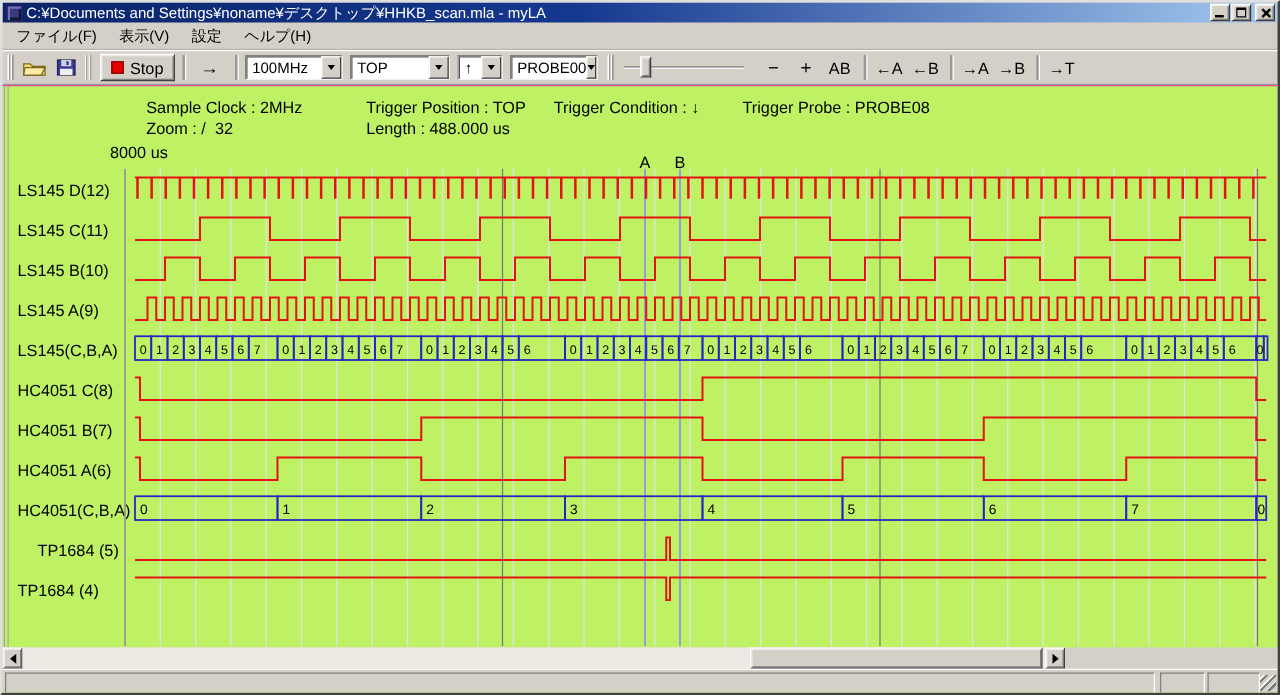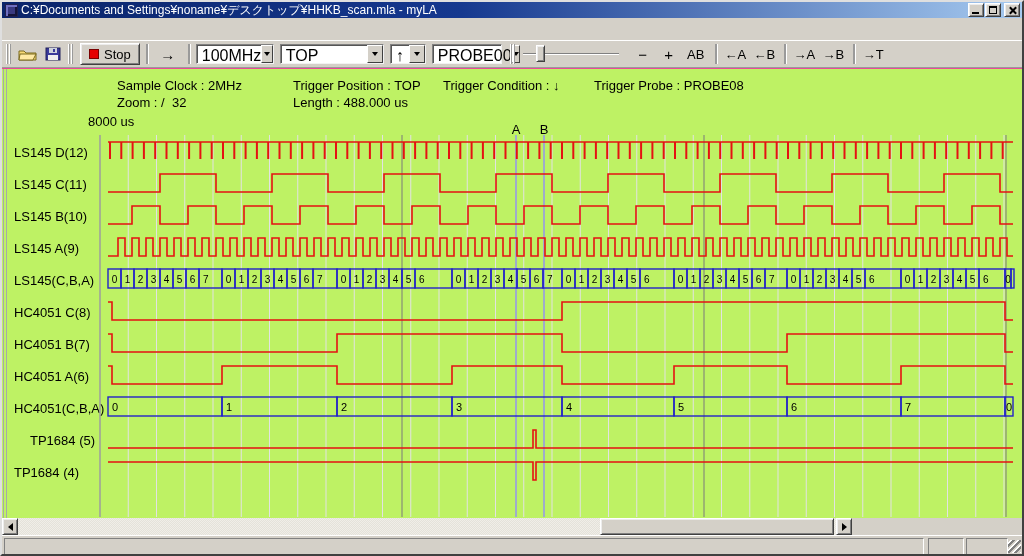--- a/index.html
+++ b/index.html
@@ -35,21 +35,21 @@
   .tb-sep{width:2px;height:20px;margin-left:6px;background:#9a9a9a;box-shadow:1px 0 0 #fff;}
   .tb-btn{height:22px;display:flex;align-items:center;justify-content:center;background:transparent;
     border:none;font-family:"Liberation Sans",sans-serif;font-size:13px;padding:0 3px;}
   .tb-btn.raised{background:#d4d0c8;border:1px solid;border-color:#fff #404040 #404040 #fff;
     box-shadow:inset 1px 1px 0 #ececec, inset -1px -1px 0 #808080;padding:0 8px;}
   .stop-sq{width:10px;height:10px;background:#e60000;border:1px solid #7a0000;margin-right:5px;}
   .arrow-glyph{font-size:15px;font-weight:bold;}
   .combo{height:20px;margin-left:6px;display:flex;align-items:stretch;background:#fff;
     border:1px solid;border-color:#808080 #f2f2f2 #f2f2f2 #808080;
     box-shadow:inset 1px 1px 0 #555;}
-  .combo-val{flex:1;font-size:16px;padding:2px 0 0 5px;white-space:pre;}
+  .combo-val{flex:1;font-size:12px;padding:2px 0 0 5px;white-space:pre;}
   .combo-btn{width:16px;background:#d4d0c8;border:1px solid;border-color:#fff #404040 #404040 #fff;
     display:flex;align-items:center;justify-content:center;}
   .tri-down{width:0;height:0;border:3px solid transparent;border-top:4px solid #000;margin-top:3px;}
   .slider{position:relative;width:100px;height:20px;margin-left:6px;}
   .slider-track{position:absolute;left:2px;right:2px;top:9px;height:1px;background:#808080;box-shadow:0 1px 0 #fff;}
   .slider-thumb{position:absolute;left:15px;top:1px;width:9px;height:17px;background:#d4d0c8;
     border:1px solid;border-color:#fff #404040 #404040 #fff;box-shadow:inset 1px 1px 0 #ececec, inset -1px -1px 0 #808080;}
   
   .client{position:absolute;left:0;top:66px;width:1020px;height:536px;background:#bef264;
     border-top:1px solid #ec4899;}
@@ -94,20 +94,26 @@
       <div class="wbtn">
           <div class="glyph-max"></div>
         </div>
       <div class="wbtn close">
           <div class="glyph-x1"></div>
           <div class="glyph-x2"></div>
         </div>
     </div>
   </div>
 
+  <div class="menubar">
+    <span class="menu-item" style="margin-left:2px">ファイル(F)</span>
+    <span class="menu-item">表示(V)</span>
+    <span class="menu-item">設定</span>
+    <span class="menu-item">ヘルプ(H)</span>
+  </div>
 
   <div class="toolbar">
     <div class="tb-grip"></div>
     <button class="tb-btn" style="margin-left:4px">
       <svg width="19" height="14">
         <path d="M1 4 h5 l2 2 h10 v7 h-17 z" fill="#f7d976" stroke="#7a6a20"></path>
         <path d="M2 7 h16 l-3 6 h-14 z" fill="#ffeaa4" stroke="#7a6a20"></path>
       </svg>
     </button>
     <button class="tb-btn" style="margin-left:2px">
@@ -125,21 +131,21 @@
     </button>
     <div class="tb-sep"></div>
     <button class="tb-btn arrow-glyph" style="margin-left:6px;width:28px">→</button>
     <div class="tb-sep"></div>
     <div class="combo" style="width:78px">
       <span class="combo-val">100MHz</span>
       <span class="combo-btn">
           <span class="tri-down"></span>
         </span>
     </div>
-    <div class="combo" style="width:104px">
+    <div class="combo" style="width:80px">
       <span class="combo-val">TOP</span>
       <span class="combo-btn">
           <span class="tri-down"></span>
         </span>
     </div>
     <div class="combo" style="width:36px">
       <span class="combo-val">↑</span>
       <span class="combo-btn">
           <span class="tri-down"></span>
         </span>

